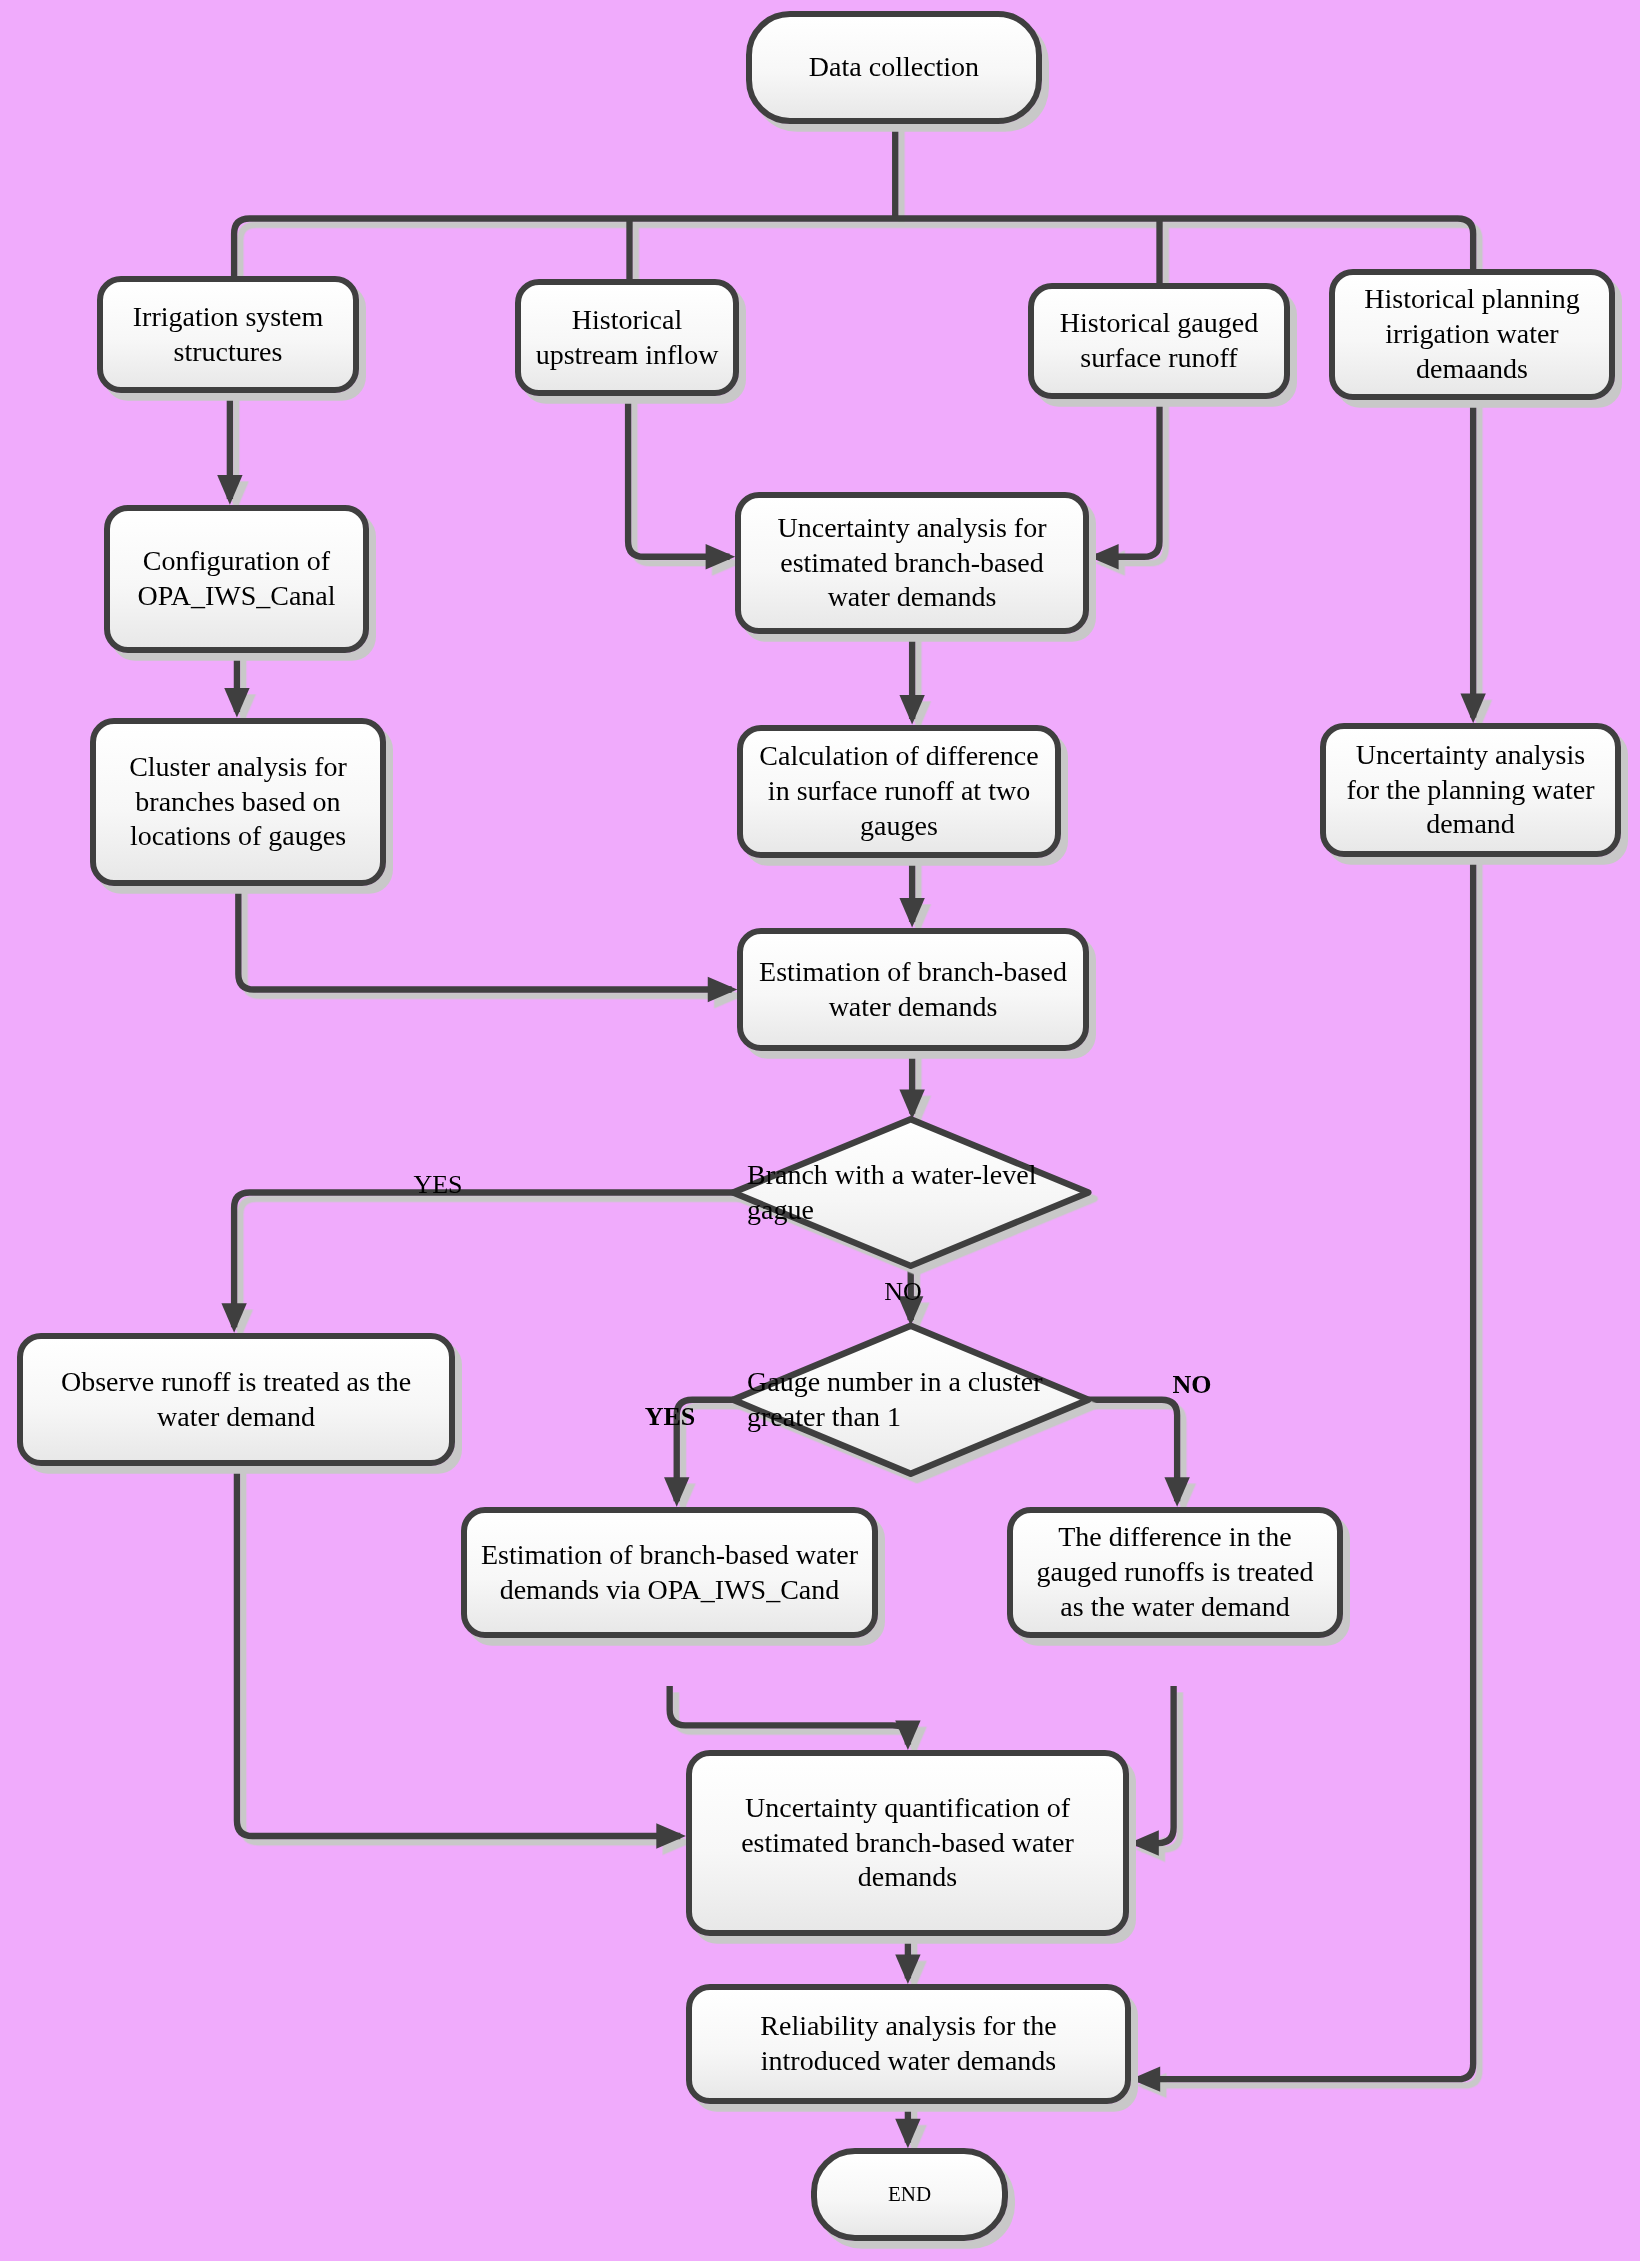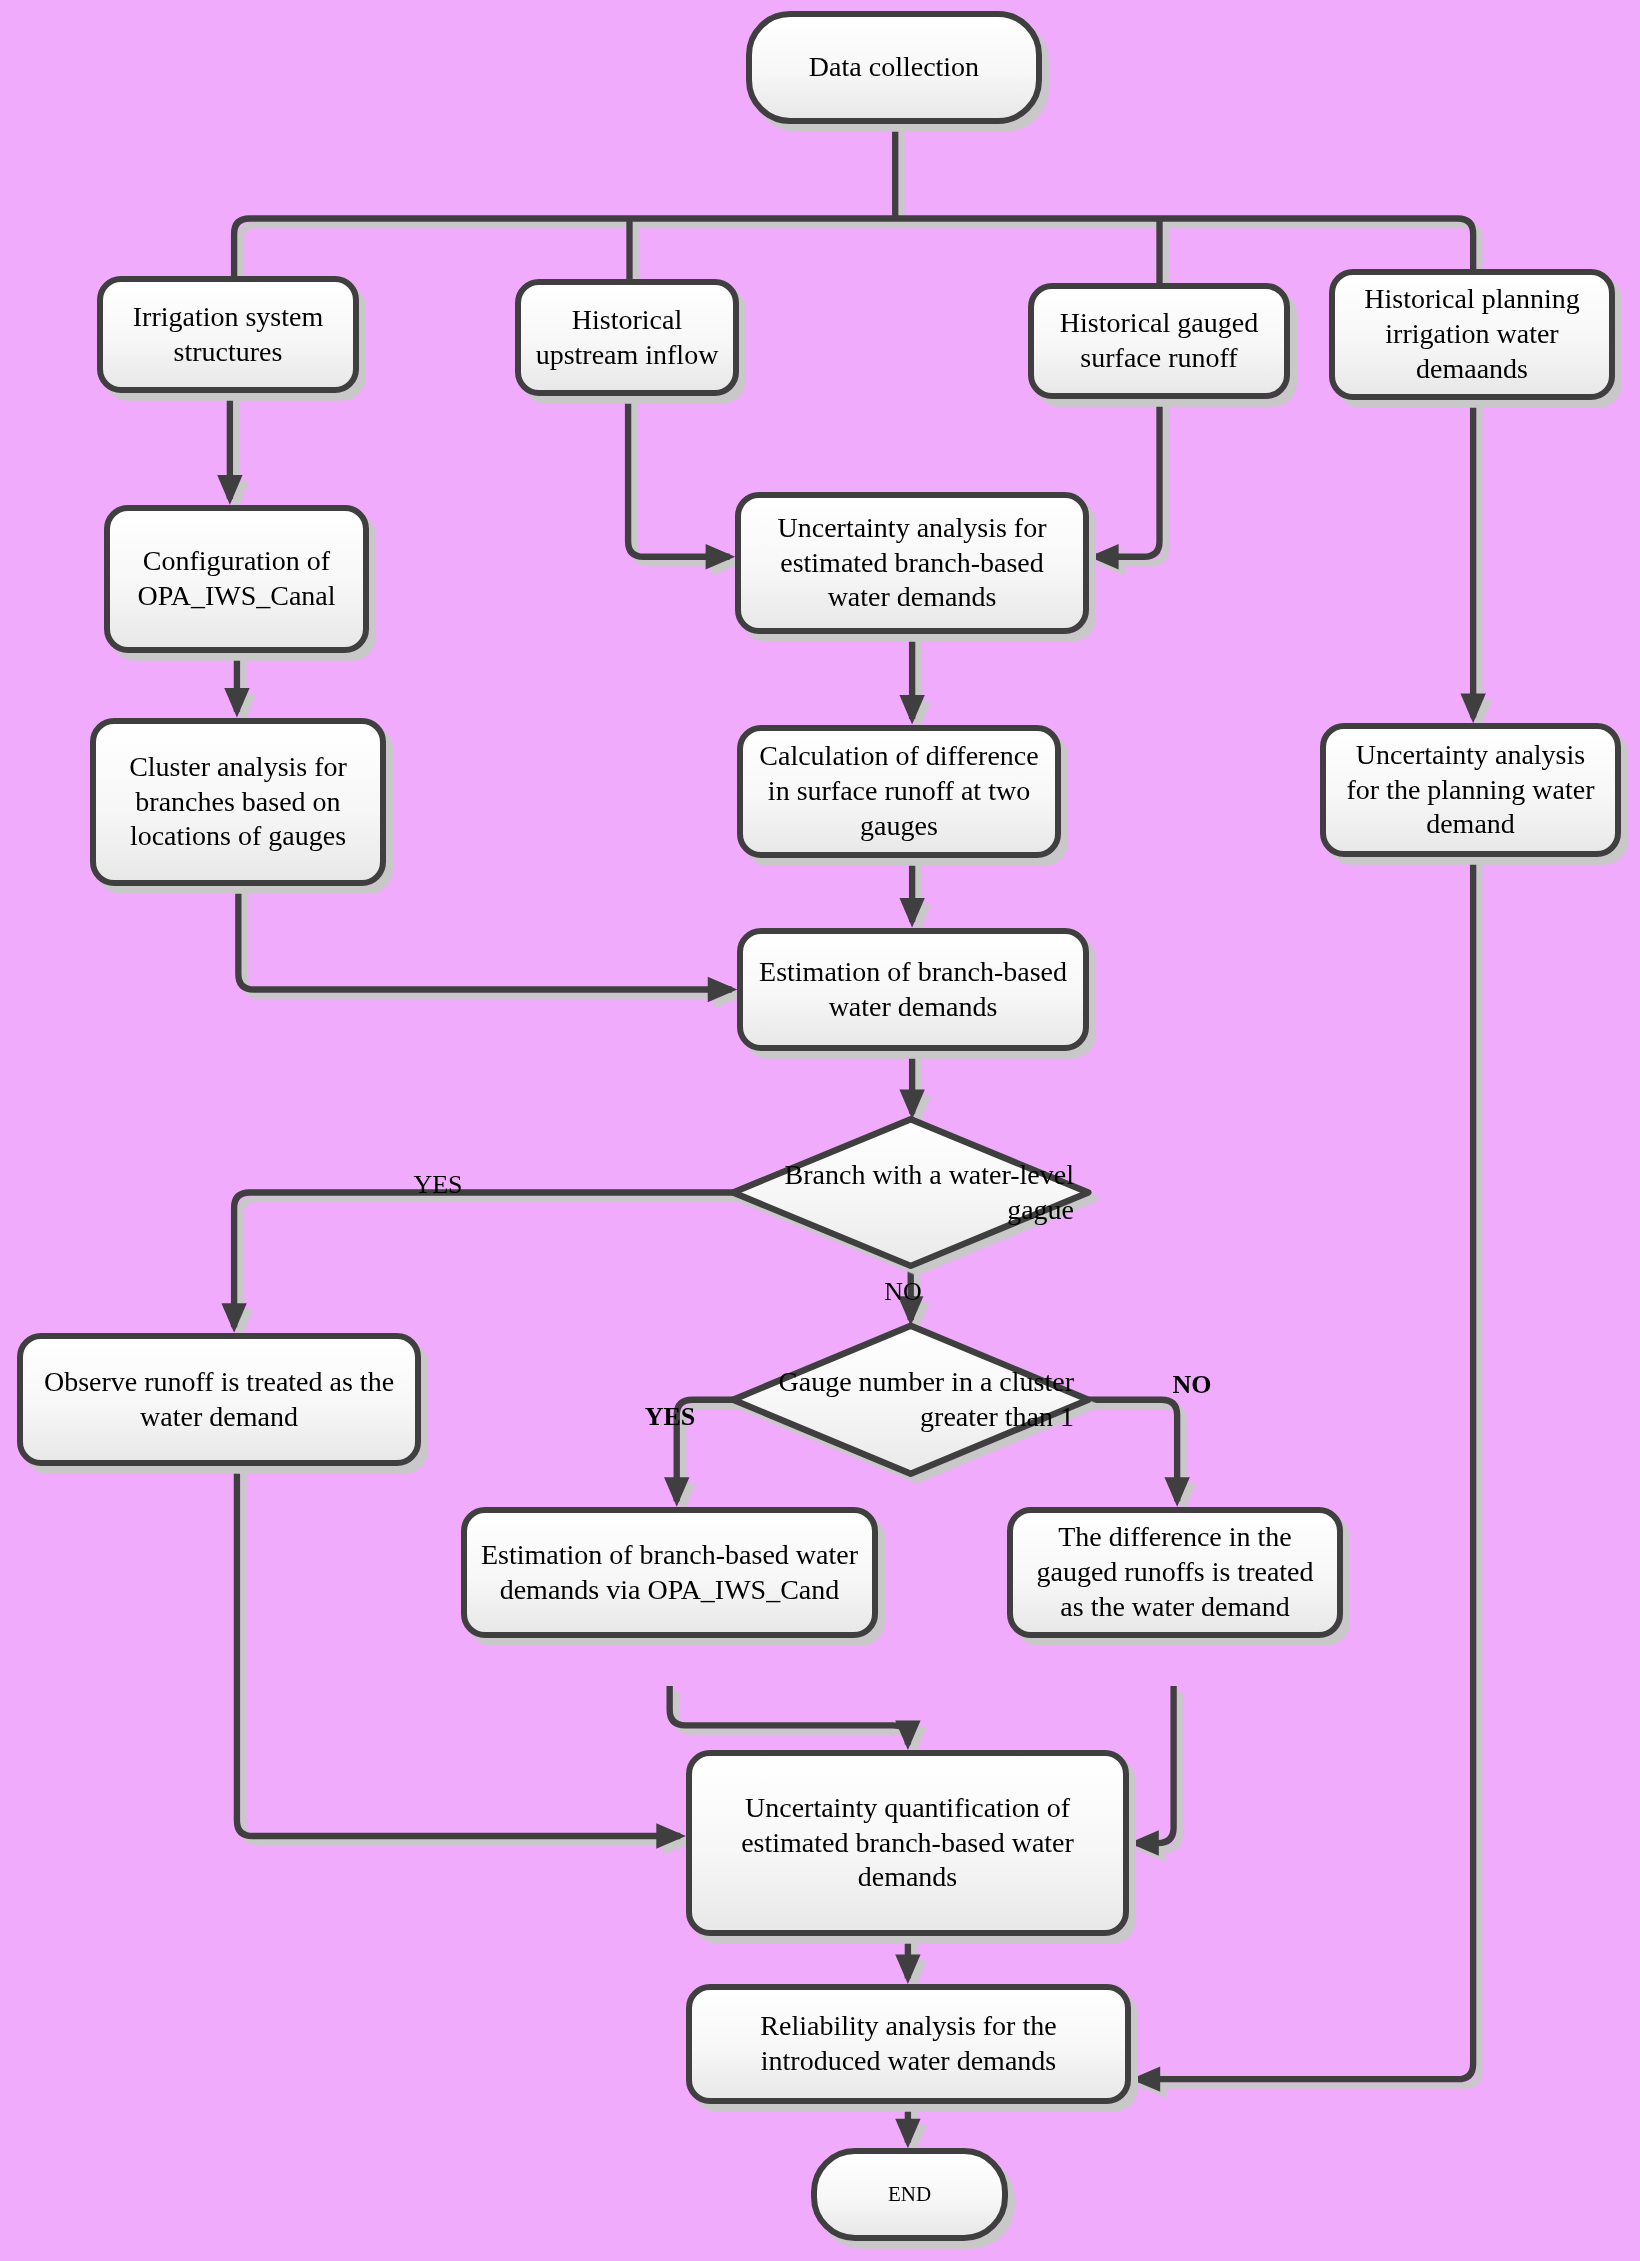--- a/index.html
+++ b/index.html
@@ -18,37 +18,37 @@
     border:6.3px solid #3f3f3f;border-radius:24px;
     background:linear-gradient(180deg,#ffffff 0%,#f7f7f7 55%,#e8e8e8 100%);
     box-shadow:7px 7.8px 0 #c8c8c8;
     display:flex;align-items:center;justify-content:center;
     text-align:center;font-size:28px;line-height:1.24;
     padding:4.2px 11.3px;
   }
   .cap{border-radius:44px;}
   .dtxt{
     position:absolute;display:flex;align-items:center;justify-content:center;
-    text-align:right;font-size:28px;line-height:1.24;
+    text-align:left;font-size:28px;line-height:1.24;
   }
   .lbl{position:absolute;font-size:26px;line-height:1;text-align:center;}
   .b{font-weight:bold;}
   
   #n-data{left:746px;top:11.3px;width:296px;height:113px;}
   #n-irrig{left:97px;top:276px;width:262px;height:117px;}
   #n-upstream{left:515px;top:279px;width:224px;height:117px;}
   #n-gauged{left:1028px;top:283px;width:262px;height:116px;}
   #n-planning{left:1329px;top:269px;width:286px;height:131px;}
   #n-config{left:104px;top:505px;width:265px;height:148px;}
   #n-uncest{left:735px;top:492px;width:354px;height:142px;}
   #n-cluster{left:90px;top:718px;width:296px;height:168px;}
   #n-calc{left:737px;top:725px;width:324px;height:133px;}
   #n-uncplan{left:1320px;top:723px;width:301px;height:134px;}
   #n-estim{left:737px;top:928px;width:352px;height:123px;}
-  #n-observe{left:17px;top:1333px;width:404px;height:133px;}
+  #n-observe{left:17px;top:1333px;width:438px;height:133px;}
   #n-estopa{left:461px;top:1507px;width:417px;height:131px;}
   #n-diff{left:1007px;top:1507px;width:336px;height:131px;}
   #n-uncq{left:686px;top:1750px;width:443px;height:186px;}
   #n-rel{left:686px;top:1984px;width:445px;height:120px;}
   #n-end{left:811px;top:2148px;width:197px;height:93px;font-size:21px;}
   #d1-txt{left:747px;top:1136px;width:327px;height:113px;}
   #d2-txt{left:747px;top:1343px;width:327px;height:113px;}
   #lbl-yes1{left:392px;top:1172px;width:92px;}
   #lbl-no1{left:864px;top:1279px;width:78px;}
   #lbl-yes2{left:619px;top:1404px;width:102px;}

